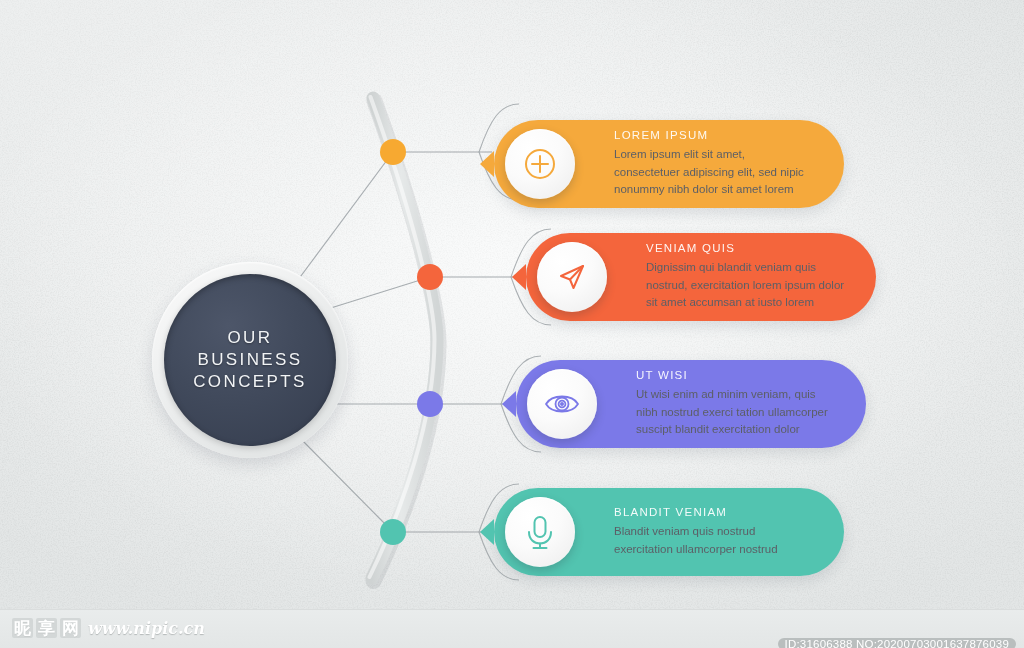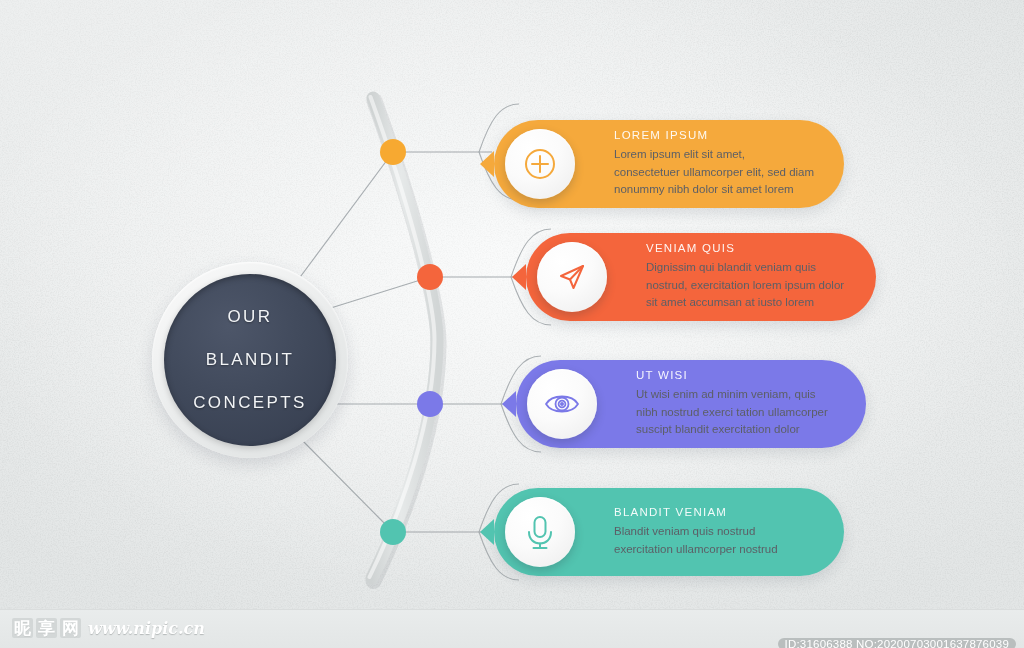--- a/index.html
+++ b/index.html
@@ -54,21 +54,21 @@
     bottom: 12px;
     border-radius: 50%;
     background: radial-gradient(circle at 38% 30%, #4d5669 0%, #414a5c 45%, #343c4d 100%);
     box-shadow:
       inset 0 2px 6px rgba(0,0,0,.30),
       0 2px 6px rgba(0,0,0,.18);
     display: flex;
     flex-direction: column;
     align-items: center;
     justify-content: center;
-    gap: 23px;
+    gap: 2px;
   }
   .hub-line {
     color: #f2f4f6;
     font-size: 17px;
     letter-spacing: 2.4px;
     font-weight: 400;
     text-shadow: 0 1px 2px rgba(0,0,0,.35);
     white-space: nowrap;
   }
 
@@ -249,39 +249,39 @@
       <circle cx="393" cy="152" r="13" fill="#F7A931"></circle>
       <circle cx="430" cy="277" r="13" fill="#F4653C"></circle>
       <circle cx="430" cy="404" r="13" fill="#7B79E8"></circle>
       <circle cx="393" cy="532" r="13" fill="#52C4B0"></circle>
     </g>
   </svg>
 
   <div class="hub">
     <div class="hub-inner">
       <div class="hub-line">OUR</div>
-      <div class="hub-line">BLANDIT</div>
+      <div class="hub-line">BUSINESS</div>
       <div class="hub-line">CONCEPTS</div>
     </div>
   </div>
 
   <div class="card" style="left:494px; top:120px; width:350px; background:#F5A93C;">
     <div class="notch" style="border-right:14px solid #F5A93C;"></div>
     <div class="disc">
       <svg width="40" height="40" viewBox="0 0 40 40" fill="none" stroke="#F5A93C" stroke-width="2" stroke-linecap="round">
         <circle cx="20" cy="20" r="14"></circle>
         <line x1="20" y1="12" x2="20" y2="28"></line>
         <line x1="12" y1="20" x2="28" y2="20"></line>
       </svg>
     </div>
     <div class="card-body">
       <div class="card-title">LOREM IPSUM</div>
       <div class="card-desc">
         <span>Lorem ipsum elit sit amet,</span>
-        <span>consectetuer ullamcorper elit, sed diam</span>
+        <span>consectetuer adipiscing elit, sed nipic</span>
         <span>nonummy nibh dolor sit amet lorem</span>
       </div>
     </div>
   </div>
 
   <div class="card" style="left:526px; top:233px; width:350px; background:#F4653C;">
     <div class="notch" style="border-right:14px solid #F4653C;"></div>
     <div class="disc">
       <svg width="40" height="40" viewBox="0 0 40 40" fill="none" stroke="#F4653C" stroke-width="2" stroke-linejoin="round" stroke-linecap="round">
         <path d="M 31 9 L 9 19 L 18 22.5 L 21.5 31 Z"></path>

